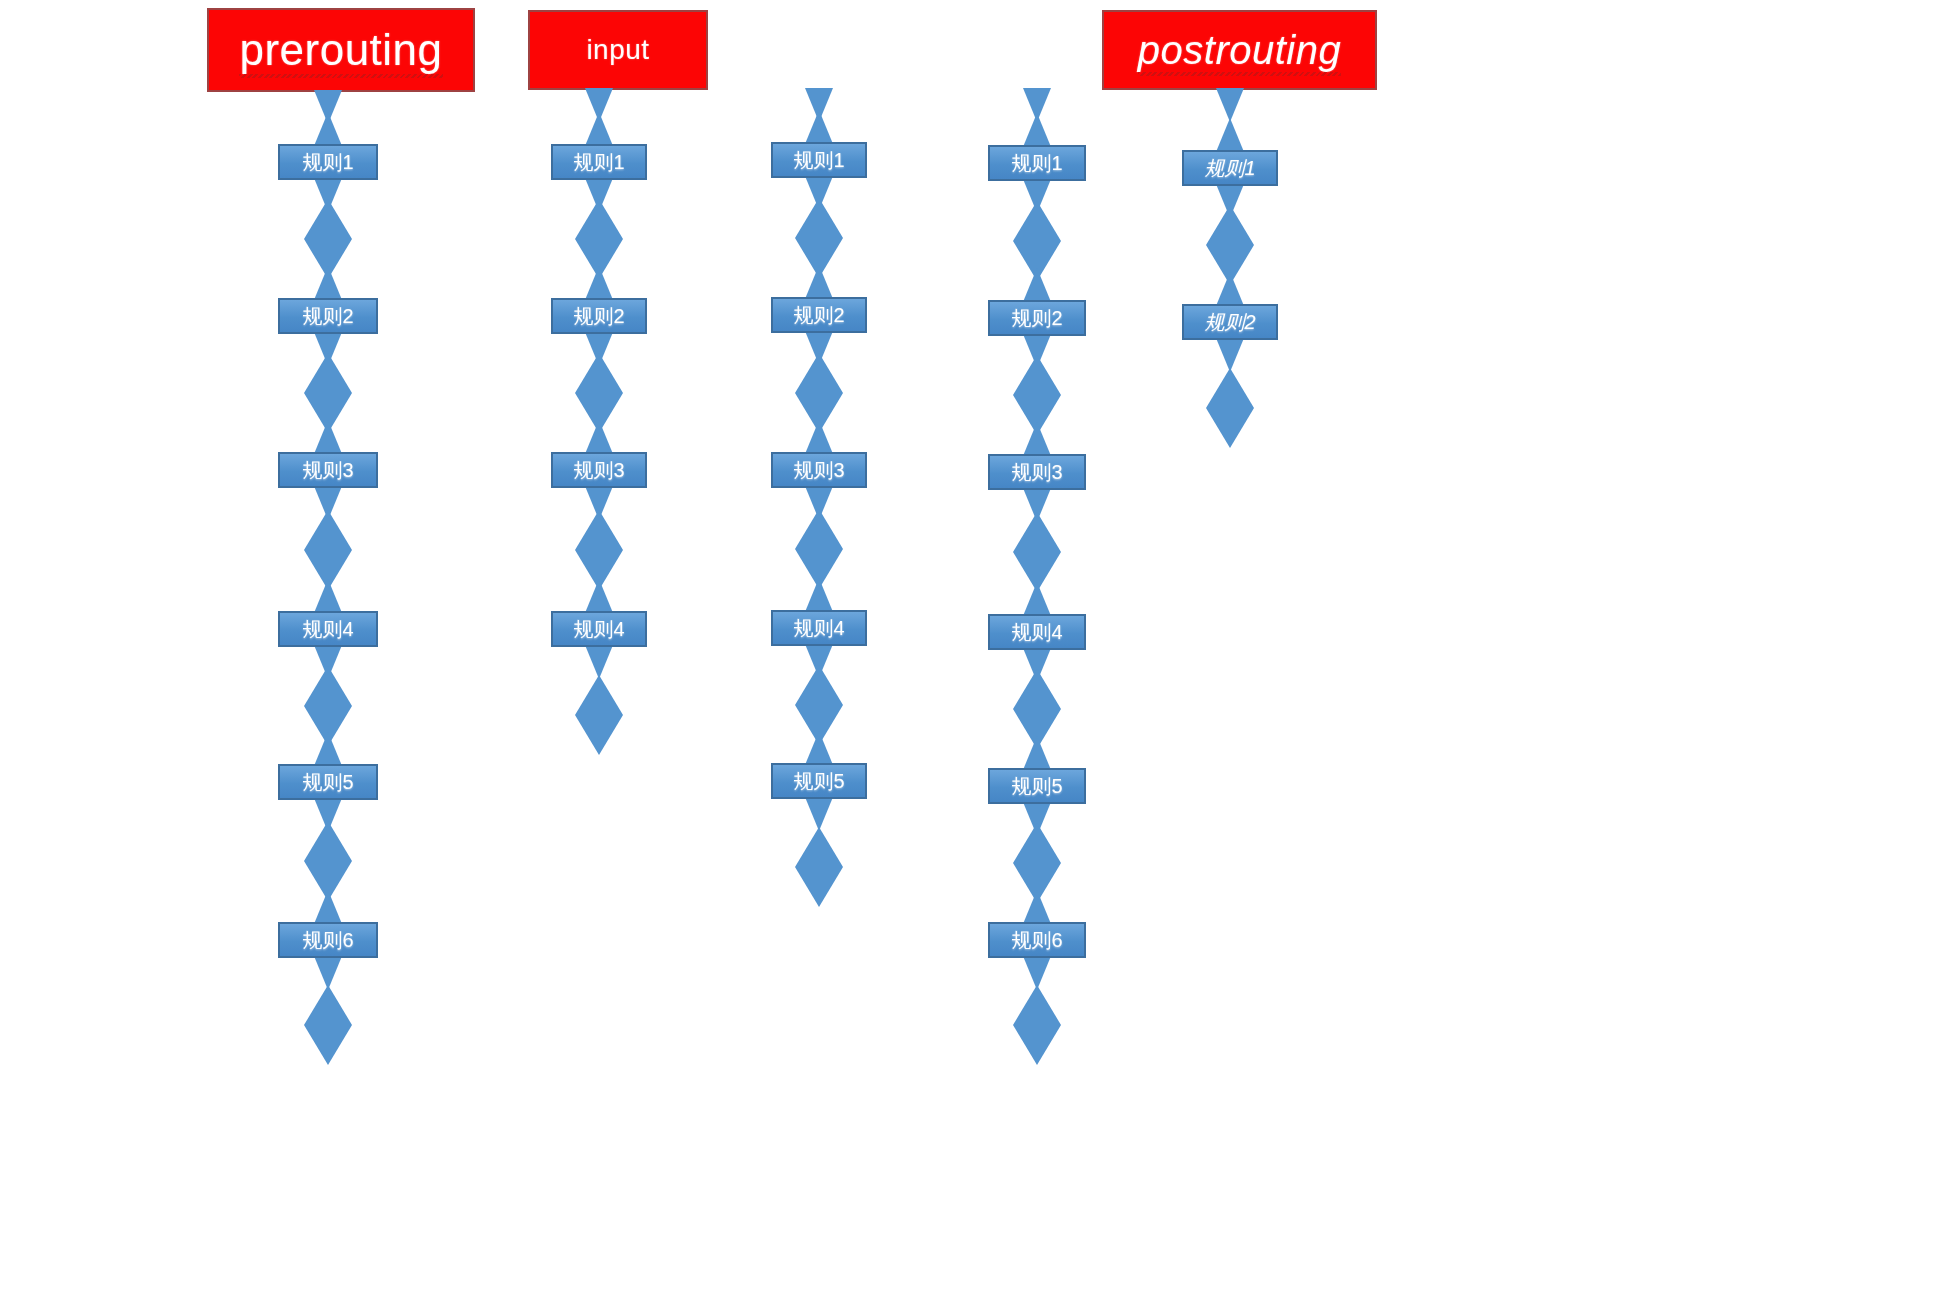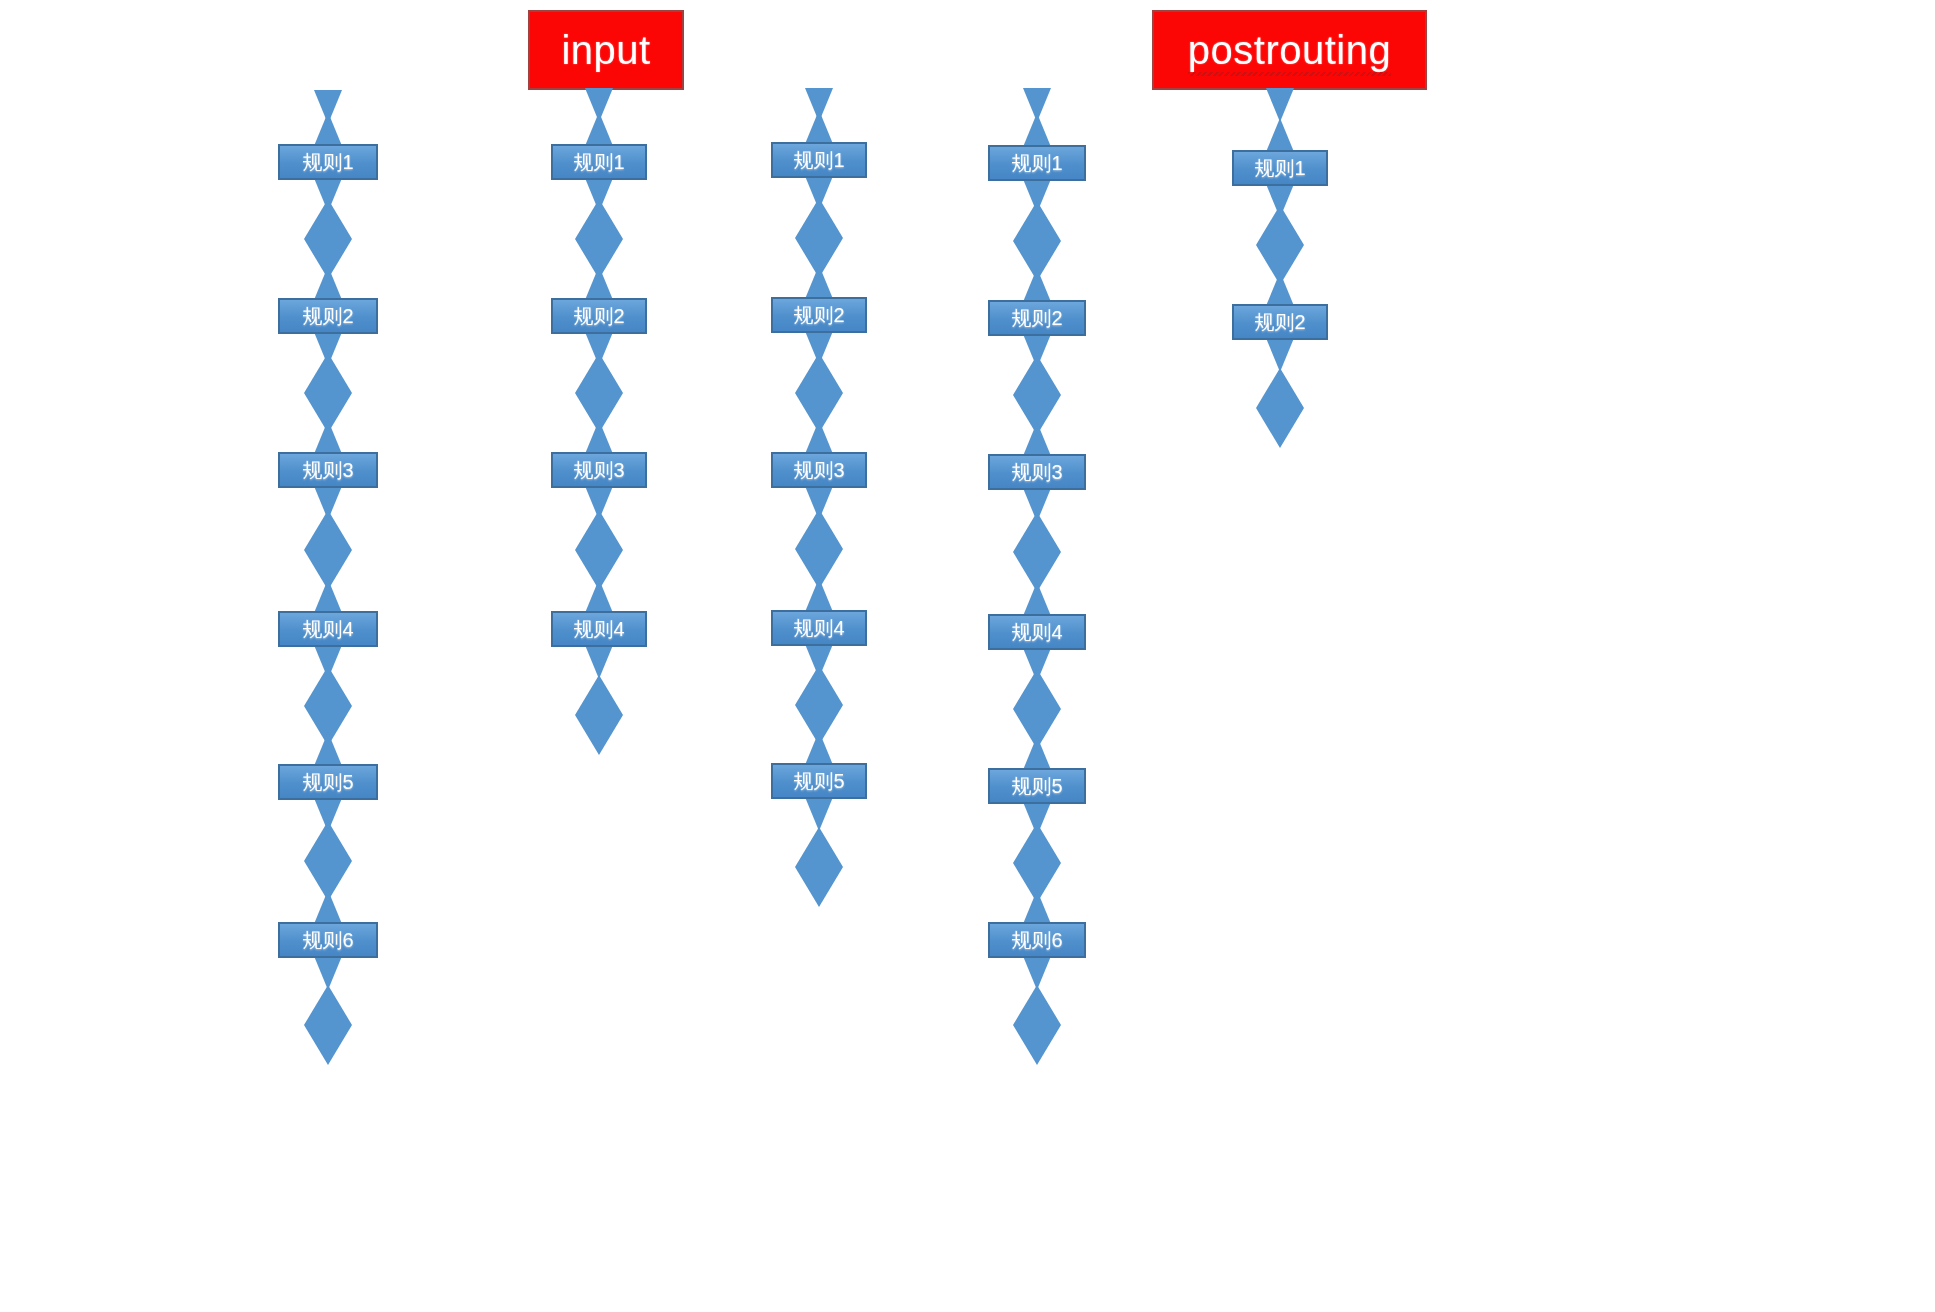--- a/index.html
+++ b/index.html
@@ -114,20 +114,23 @@
     border-left: 24px solid transparent;
     border-right: 24px solid transparent;
     border-top: 40px solid #5494CF;
   }
 </style>
 </head>
 <body>
 
 <div id="canvas">
     <div class="chain" style="left: 207px; width: 268px;">
+      <div class="header-box" style="left: 0px; top: 8px; width: 268px; height: 84px; font-size: 44px;">
+        <span class="header-label misspelled">prerouting</span>
+      </div>
       <div class="tri-down" style="left: 107px; top: 90px;"></div>
       <div class="tri-up" style="left: 107px; top: 112px;"></div>
       <div class="rule-box" style="left: 71px; top: 144px; width: 100px; height: 36px; font-size: 20px;">
         <span>规则1</span>
       </div>
       <div class="tri-down" style="left: 107px; top: 178px;"></div>
       <div class="diamond" style="left: 97px; top: 199px;">
         <div class="d-top"></div>
         <div class="d-bot"></div>
       </div>
@@ -171,21 +174,21 @@
       <div class="rule-box" style="left: 71px; top: 922px; width: 100px; height: 36px; font-size: 20px;">
         <span>规则6</span>
       </div>
       <div class="tri-down" style="left: 107px; top: 956px;"></div>
       <div class="diamond" style="left: 97px; top: 985px;">
         <div class="d-top"></div>
         <div class="d-bot"></div>
       </div>
     </div>
     <div class="chain" style="left: 528px; width: 160px;">
-      <div class="header-box" style="left: 0px; top: 10px; width: 156px; height: 80px; font-size: 40px;">
+      <div class="header-box" style="left: 0px; top: 10px; width: 180px; height: 80px; font-size: 28px;">
         <span class="header-label">input</span>
       </div>
       <div class="tri-down" style="left: 57px; top: 88px;"></div>
       <div class="tri-up" style="left: 57px; top: 112px;"></div>
       <div class="rule-box" style="left: 23px; top: 144px; width: 96px; height: 36px; font-size: 20px;">
         <span>规则1</span>
       </div>
       <div class="tri-down" style="left: 57px; top: 178px;"></div>
       <div class="diamond" style="left: 47px; top: 199px;">
         <div class="d-top"></div>
@@ -317,21 +320,21 @@
       <div class="tri-up" style="left: 68px; top: 890px;"></div>
       <div class="rule-box" style="left: 33px; top: 922px; width: 98px; height: 36px; font-size: 20px;">
         <span>规则6</span>
       </div>
       <div class="tri-down" style="left: 68px; top: 956px;"></div>
       <div class="diamond" style="left: 58px; top: 985px;">
         <div class="d-top"></div>
         <div class="d-bot"></div>
       </div>
     </div>
-    <div class="chain" style="left: 1152px; width: 275px;">
+    <div class="chain" style="left: 1102px; width: 275px; font-style: italic;">
       <div class="header-box" style="left: 0px; top: 10px; width: 275px; height: 80px; font-size: 40px;">
         <span class="header-label misspelled">postrouting</span>
       </div>
       <div class="tri-down" style="left: 114px; top: 88px;"></div>
       <div class="tri-up" style="left: 114px; top: 118px;"></div>
       <div class="rule-box" style="left: 80px; top: 150px; width: 96px; height: 36px; font-size: 20px;">
         <span>规则1</span>
       </div>
       <div class="tri-down" style="left: 114px; top: 184px;"></div>
       <div class="diamond" style="left: 104px; top: 205px;">

